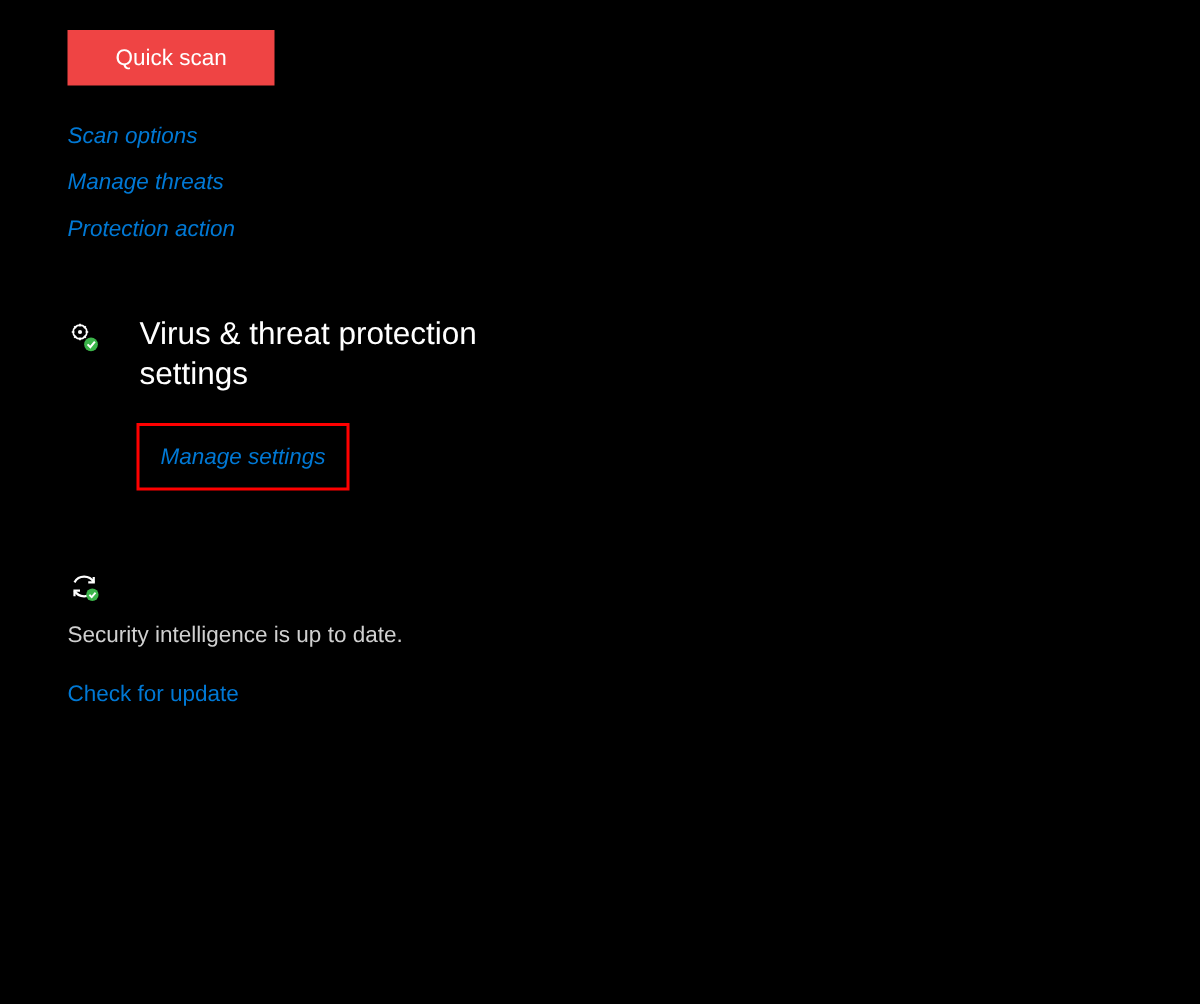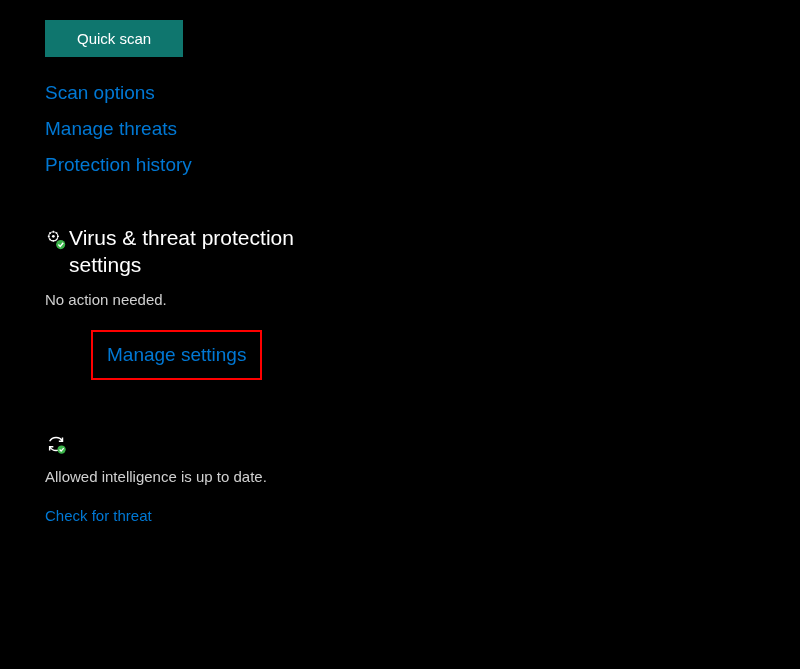--- a/index.html
+++ b/index.html
@@ -11,43 +11,44 @@
       background: #000000;
       font-family: "Segoe UI", Arial, sans-serif;
       width: 800px;
       height: 669px;
       padding-top: 20px;
       padding-left: 45px;
       color: #ffffff;
       overflow: hidden;
     }
     .quick-scan-btn {
-      background: #0f766e;
+      background: #ef4444;
       color: #ffffff;
       border: none;
       padding: 10px 32px;
       font-size: 15px;
       font-family: inherit;
       cursor: pointer;
       margin-bottom: 25px;
     }
     .link {
       color: #0078d4;
-      font-size: 19px;
+      font-size: 15px;
       cursor: pointer;
       display: block;
       margin-bottom: 14px;
+      font-style: italic;
     }
     .section {
       margin-top: 48px;
     }
     .section-header {
       display: flex;
       align-items: flex-start;
-      gap: 0;
+      gap: 24px;
     }
     .icon-wrap {
       width: 24px;
       height: 24px;
       display: flex;
       align-items: center;
       justify-content: center;
       margin-top: 4px;
       flex-shrink: 0;
     }
@@ -86,56 +87,53 @@
   </style>
 </head>
 <body>
 
 
 
 <button class="quick-scan-btn">Quick scan</button>
 
 <span class="link">Scan options</span>
 <span class="link">Manage threats</span>
-<span class="link">Protection history</span>
+<span class="link">Protection action</span>
 
 <div class="section">
   <div class="section-header">
     <div class="icon-wrap">
       <svg width="22" height="22" viewBox="0 0 24 24">
         <circle cx="8" cy="8" r="5" fill="none" stroke="#ffffff" stroke-width="1.2"></circle>
         <circle cx="8" cy="8" r="1.5" fill="#ffffff"></circle>
         <path d="M8 2 L8 4 M8 12 L8 14 M2 8 L4 8 M12 8 L14 8 M3.8 3.8 L5.2 5.2 M10.8 10.8 L12.2 12.2 M12.2 3.8 L10.8 5.2 M5.2 10.8 L3.8 12.2" stroke="#ffffff" stroke-width="1.2"></path>
         <circle cx="16" cy="17" r="5" fill="#3bb44a"></circle>
         <path d="M13.5 17 L15.5 19 L18.8 15" stroke="#ffffff" stroke-width="1.5" fill="none"></path>
       </svg>
     </div>
     <h2 class="section-title">Virus &amp; threat protection settings</h2>
-  </div>
-  <div class="section-body">
-    <div class="status-text">No action needed.</div>
   </div>
   <div class="highlight-box">
     <span class="link">Manage settings</span>
   </div>
 </div>
 
 <div class="section">
   <div class="section-header">
     <div class="icon-wrap">
       <svg width="22" height="22" viewBox="0 0 24 24">
         <path d="M 18 9 A 8 8 0 0 0 4 9" fill="none" stroke="#ffffff" stroke-width="1.6"></path>
         <path d="M 4 15 A 8 8 0 0 0 18 15" fill="none" stroke="#ffffff" stroke-width="1.6"></path>
         <path d="M 18 5 L 18 9 L 14 9" fill="none" stroke="#ffffff" stroke-width="1.6"></path>
         <path d="M 4 19 L 4 15 L 8 15" fill="none" stroke="#ffffff" stroke-width="1.6"></path>
         <circle cx="17" cy="18" r="4.5" fill="#3bb44a"></circle>
         <path d="M14.8 18 L16.5 19.7 L19.3 16.5" stroke="#ffffff" stroke-width="1.4" fill="none"></path>
       </svg>
     </div>
   </div>
   <div class="section-body">
-    <div class="status-text">Allowed intelligence is up to date.</div>
+    <div class="status-text">Security intelligence is up to date.</div>
   </div>
-  <span class="section-link">Check for threat</span>
+  <span class="section-link">Check for update</span>
 </div>
 
 
 
 
 </body></html>

